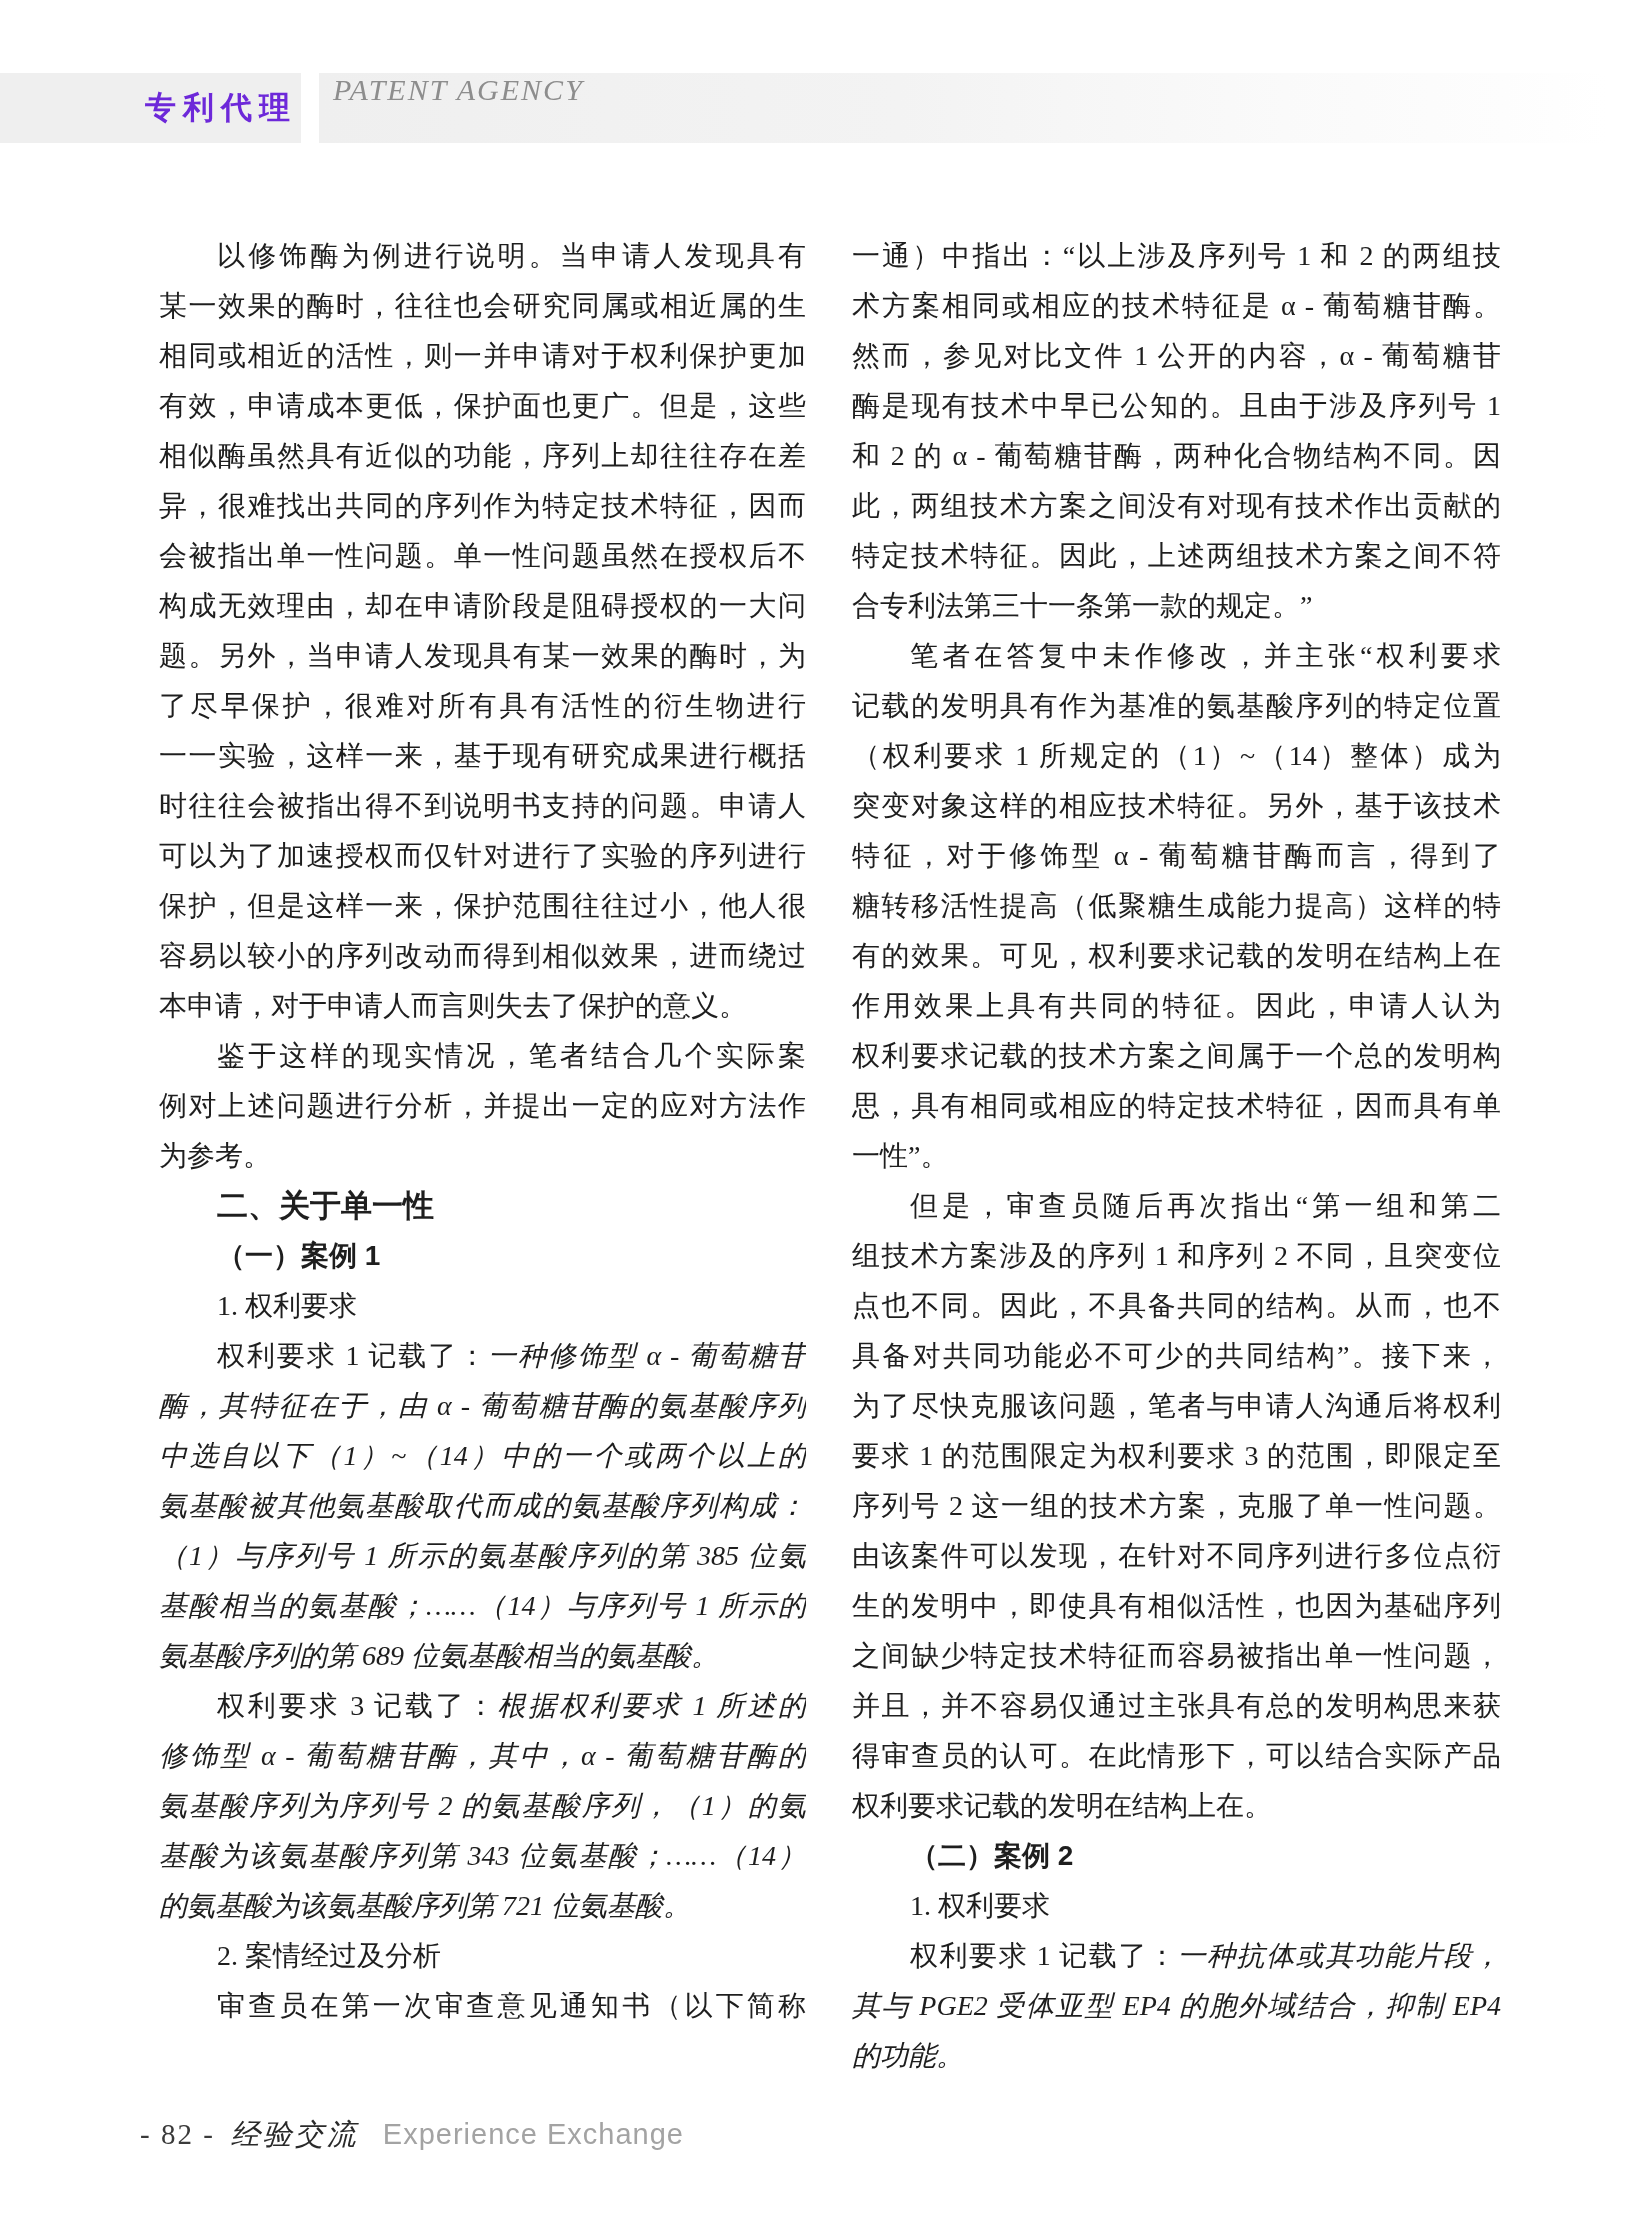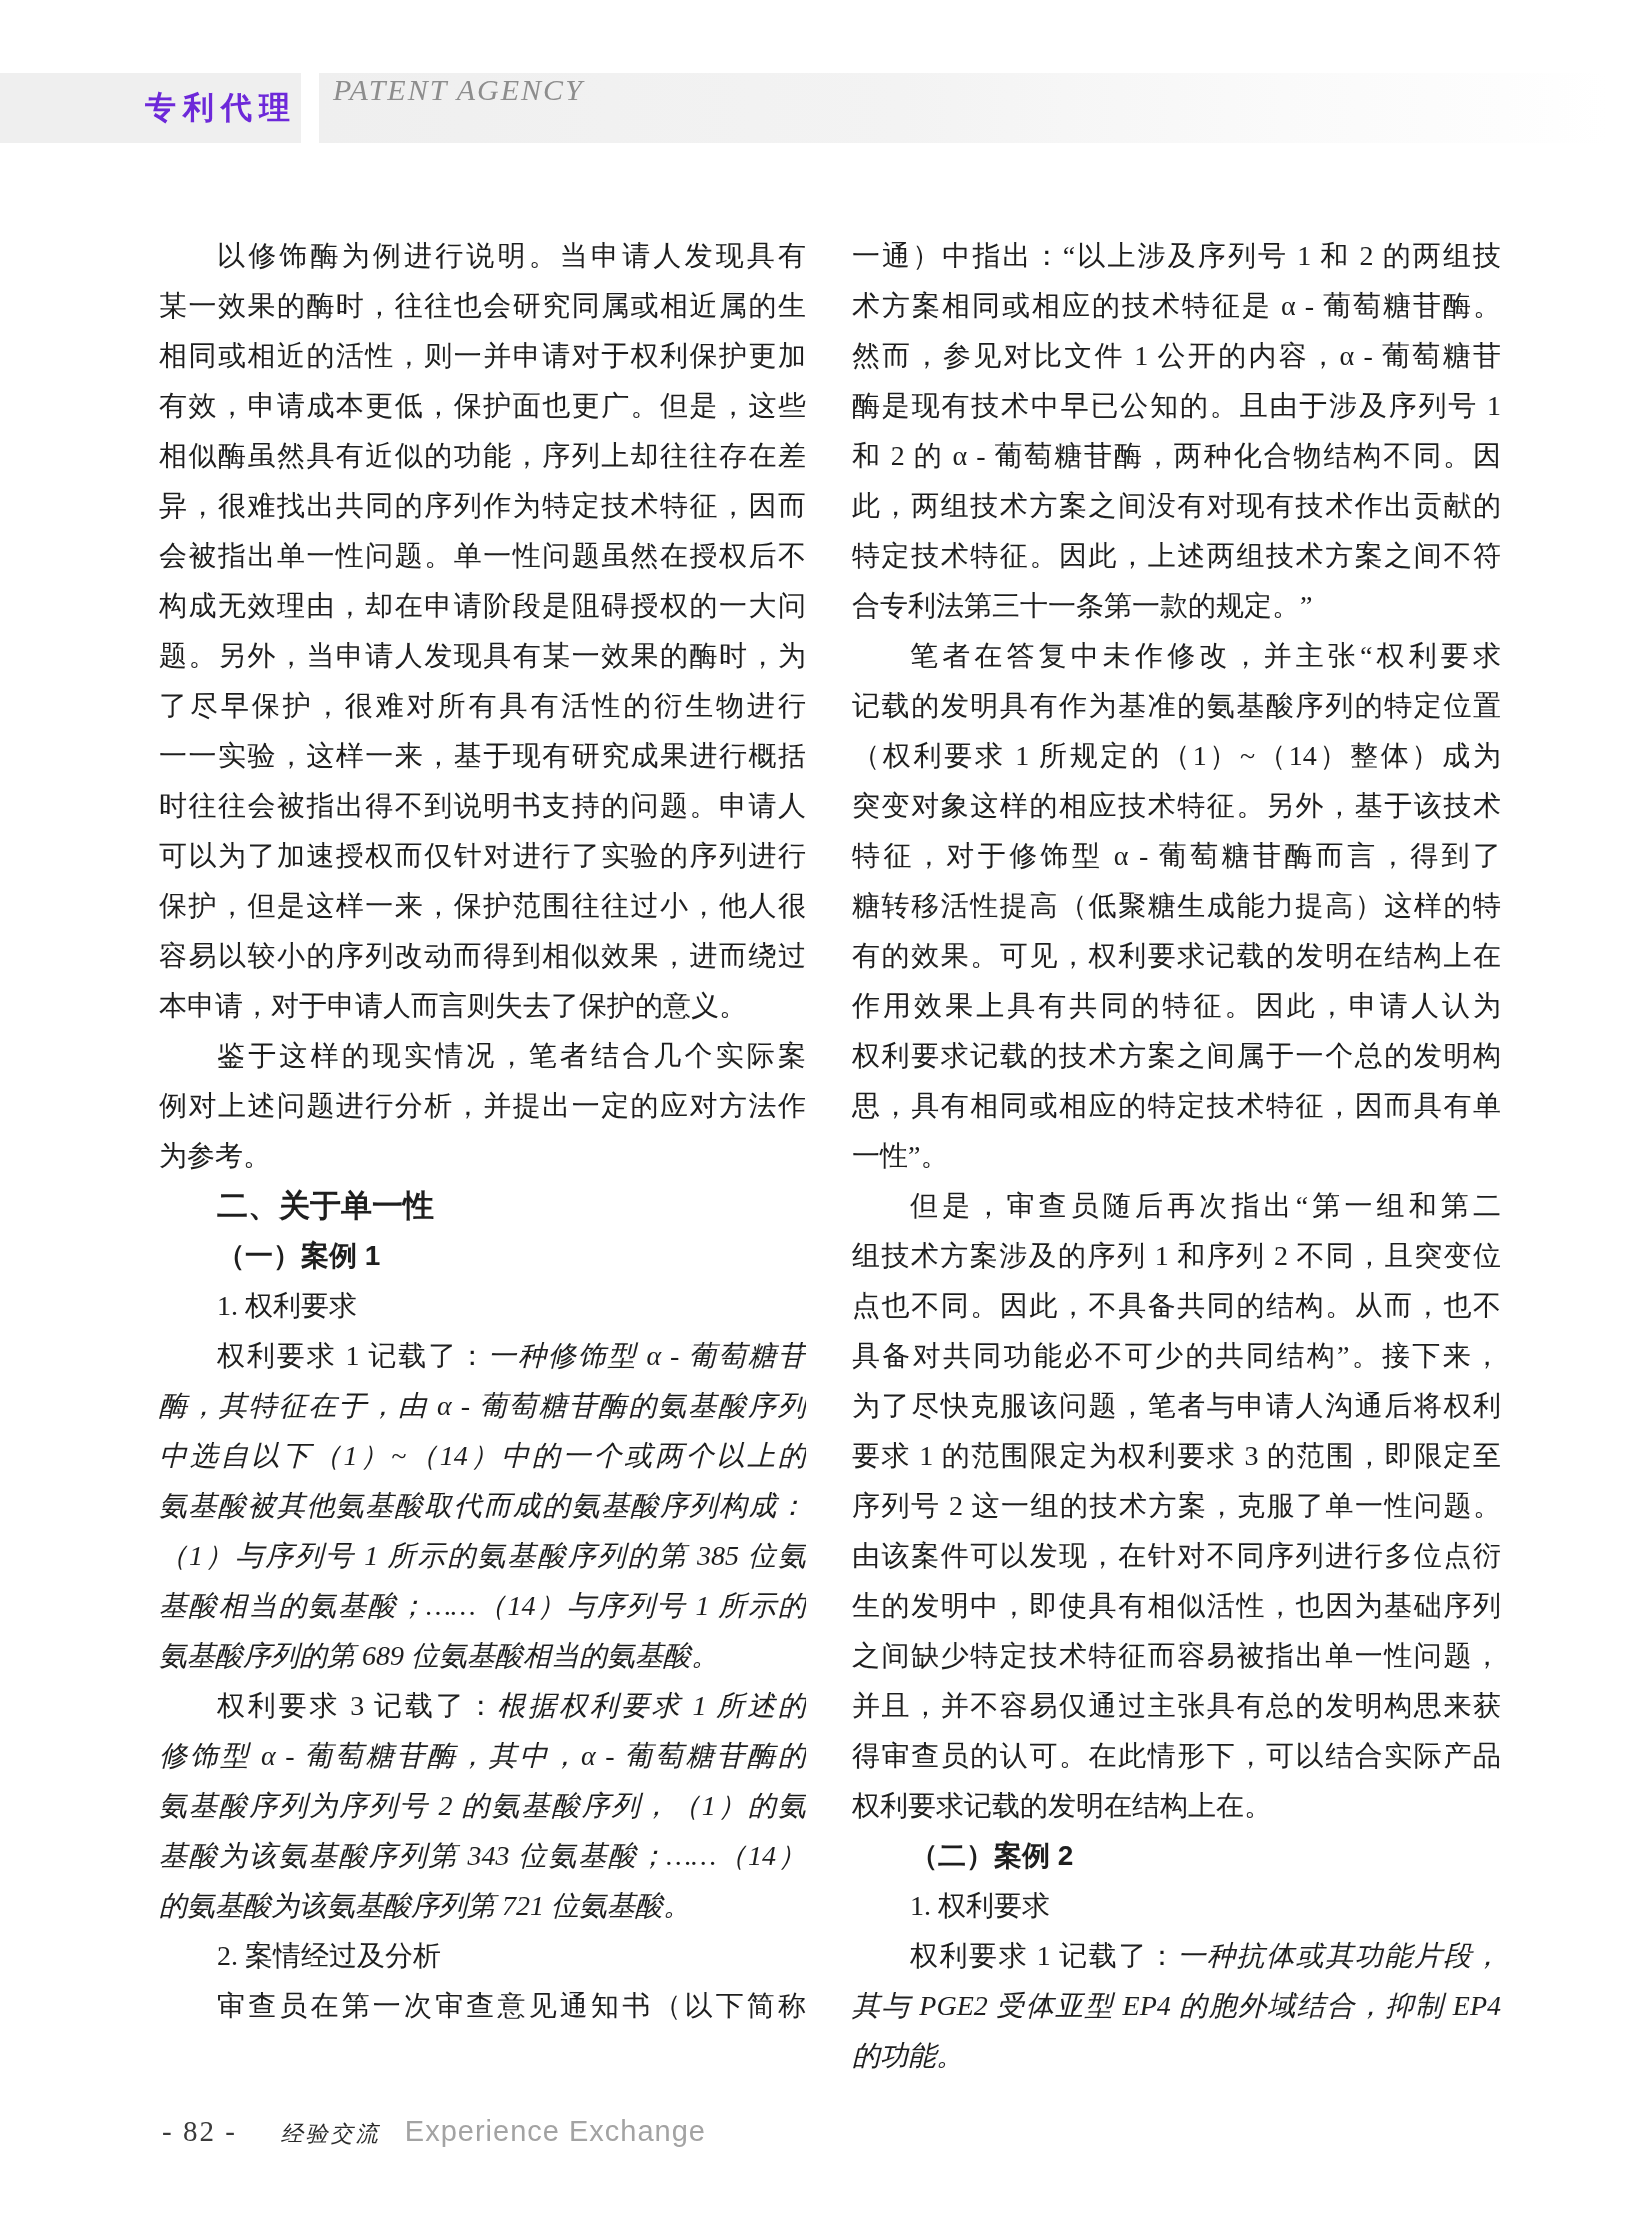--- a/index.html
+++ b/index.html
@@ -44,25 +44,25 @@
   .line.just{text-align:justify;text-align-last:justify;}
   .line.indent{padding-left:58px;}
   .line.kai, span.kai{font-style:italic;}
   .line.bold{
     font-weight:bold;
     font-family:"Liberation Sans","DejaVu Sans",sans-serif;
   }
   .line.h{font-size:31px;}
   
   .footer{
-    position:absolute;left:162px;top:2115px;
+    position:absolute;left:140px;top:2115px;
     display:flex;align-items:baseline;text-align:center;
   }
   .page-num{font-size:29px;color:#3a3a3a;letter-spacing:2px;}
-  .foot-cn{font-style:italic;font-size:22px;color:#2a2a2a;margin-left:44px;letter-spacing:3px;}
+  .foot-cn{font-style:italic;font-size:29px;color:#2a2a2a;margin-left:16px;letter-spacing:3px;}
   .foot-en{
     font-family:"Liberation Sans","DejaVu Sans",sans-serif;
     font-size:29px;color:#a3a3a3;margin-left:24px;letter-spacing:1px;
   }
 </style>
 </head>
 <body>
 
 <div class="page">
 

